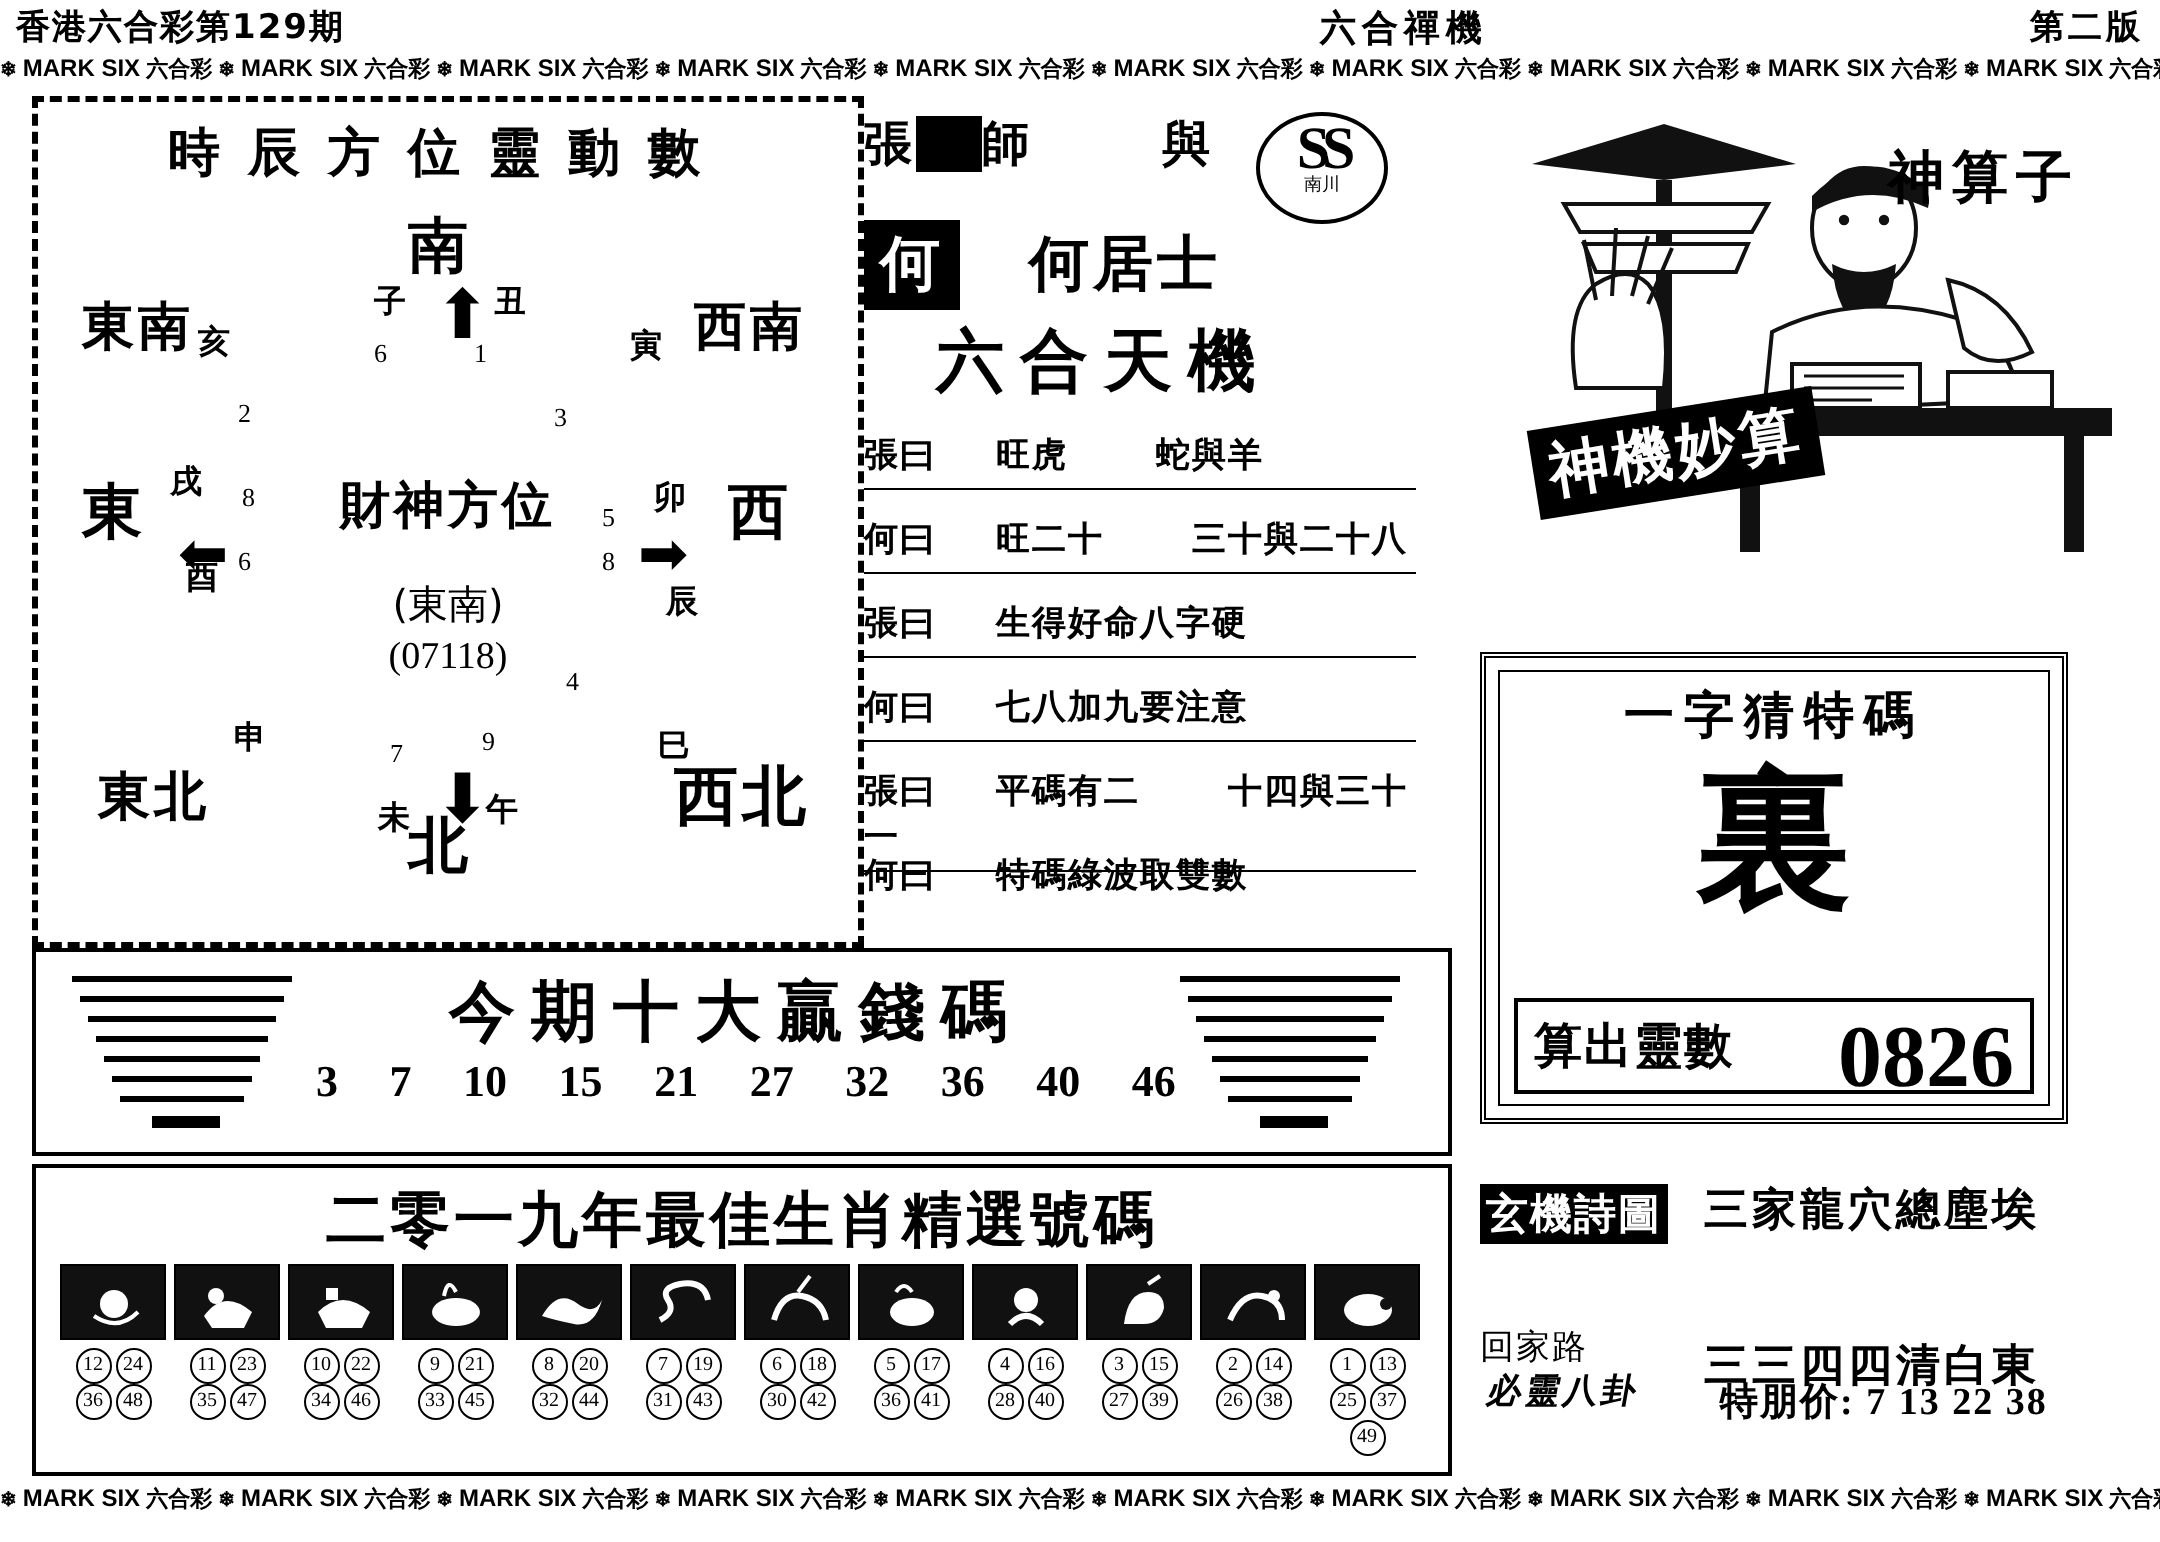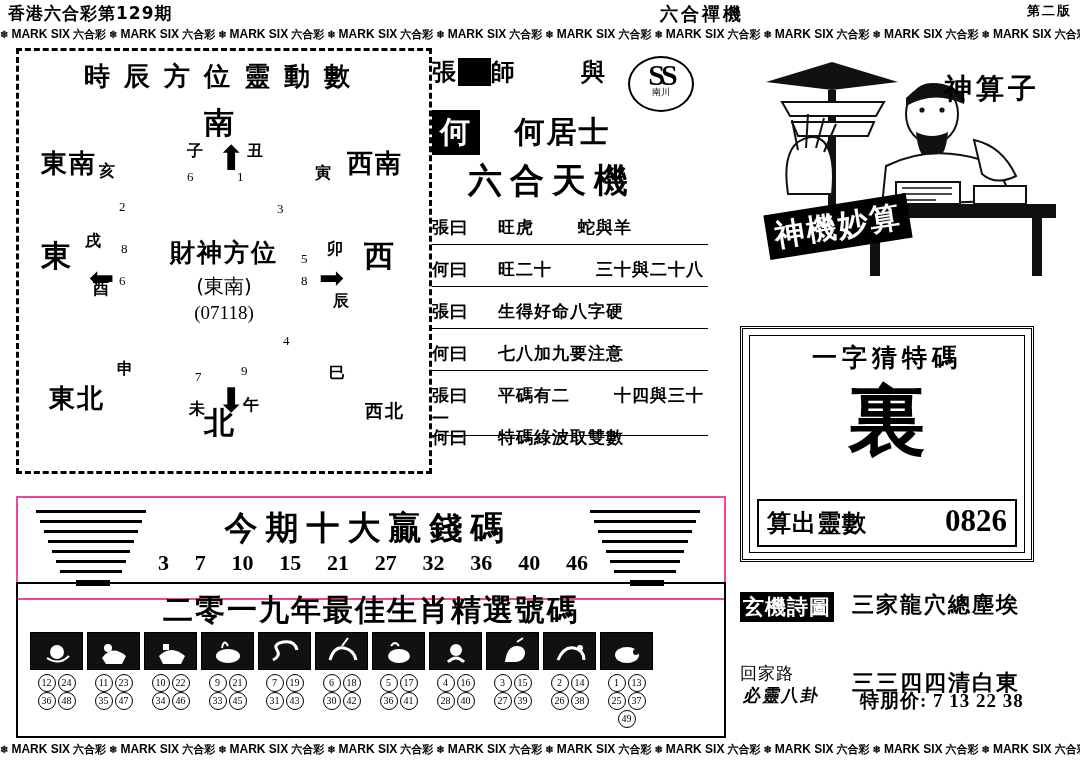--- a/index.html
+++ b/index.html
@@ -10,45 +10,45 @@
     color:#000;
     position:relative;
     overflow:hidden;
   }
   .page{position:absolute;left:0;top:0;width:1080px;height:771px;}
 
   
   .hdr{position:absolute;left:0;top:2px;width:1080px;height:24px;}
   .hdr-left{position:absolute;left:8px;top:0;font-size:17px;font-weight:bold;letter-spacing:1px;font-family:"DejaVu Sans",sans-serif;}
   .hdr-mid{position:absolute;left:660px;top:0;font-size:18px;font-weight:bold;letter-spacing:3px;}
-  .hdr-right{position:absolute;right:8px;top:0;font-size:13px;font-weight:bold;letter-spacing:2px;}
+  .hdr-right{position:absolute;right:8px;top:0;font-size:17px;font-weight:bold;letter-spacing:2px;}
 
   
   .strip{position:absolute;left:0;width:1080px;height:18px;overflow:hidden;white-space:nowrap;font-size:10px;font-weight:bold;font-family:"Liberation Sans",sans-serif;}
   .strip.top{top:27px;}
   .strip.bottom{top:742px;}
   .strip span.u{display:inline-block;margin-right:3px;}
   .strip .fl{font-size:12px;}
   .strip .cn{font-size:11px;font-weight:bold;letter-spacing:0px;}
 
   
   .compass{position:absolute;left:16px;top:48px;width:410px;height:420px;border:3px dashed #000;}
   .compass .title{position:absolute;left:30px;top:8px;width:350px;text-align:center;font-size:26px;font-weight:bold;letter-spacing:14px;}
   .cw{position:absolute;font-weight:bold;}
   .dirN{left:185px;top:52px;font-size:30px;}
   .dirS{left:185px;top:352px;font-size:30px;}
   .dirE{left:22px;top:185px;font-size:30px;}
   .dirW{left:345px;top:185px;font-size:30px;}
   .dirSE{left:22px;top:95px;font-size:26px;letter-spacing:2px;}
   .dirSW{left:328px;top:95px;font-size:26px;letter-spacing:2px;}
   .dirNE{left:30px;top:330px;font-size:26px;letter-spacing:2px;}
-  .dirNW{left:318px;top:348px;font-size:18px;letter-spacing:2px;margin-left:28px;}
+  .dirNW{left:318px;top:326px;font-size:32px;letter-spacing:2px;}
   .centerlab{position:absolute;left:120px;top:185px;width:170px;text-align:center;}
   .centerlab .l1{font-size:25px;font-weight:bold;letter-spacing:2px;}
-  .centerlab .l2{font-size:20px;margin-top:4px;}
+  .centerlab .l2{font-size:20px;margin-top:20px;}
   .centerlab .l3{font-size:19px;margin-top:2px;font-family:"Liberation Serif",serif;}
   .zhi{position:absolute;font-size:16px;font-weight:bold;}
   .num{position:absolute;font-size:13px;font-family:"Liberation Serif",serif;}
   .arrowUp{position:absolute;left:198px;top:90px;font-size:34px;line-height:1;}
   .arrowDown{position:absolute;left:198px;top:332px;font-size:34px;line-height:1;}
   .arrowLeft{position:absolute;left:70px;top:212px;font-size:30px;line-height:1;}
   .arrowRight{position:absolute;left:300px;top:212px;font-size:30px;line-height:1;}
 
   
   .mid{position:absolute;left:432px;top:48px;width:300px;height:420px;}
@@ -69,24 +69,24 @@
   .sage-title{position:absolute;right:26px;top:26px;font-size:28px;font-weight:bold;letter-spacing:4px;}
   .sage-stamp{position:absolute;left:30px;top:160px;font-size:30px;font-weight:bold;letter-spacing:2px;transform:rotate(-9deg);background:#000;color:#fff;padding:2px 8px;}
 
   
   .oneword{position:absolute;left:740px;top:326px;width:288px;height:230px;border:3px double #000;}
   .ow-inner{position:absolute;left:6px;top:6px;right:6px;bottom:6px;border:1px solid #000;}
   .ow-title{position:absolute;left:20px;top:12px;width:248px;text-align:center;font-size:25px;font-weight:bold;letter-spacing:5px;}
   .ow-big{position:absolute;left:0;top:52px;width:288px;text-align:center;font-size:78px;font-weight:bold;line-height:1;}
   .ow-bar{position:absolute;left:14px;bottom:12px;width:256px;height:44px;border:2px solid #000;}
   .ow-bar .lab{position:absolute;left:8px;top:6px;font-size:24px;font-weight:bold;letter-spacing:1px;}
-  .ow-bar .nums{position:absolute;right:8px;top:2px;font-size:31px;font-weight:bold;font-family:"Liberation Serif",serif;}
-
-  
-  .tenband{position:absolute;left:16px;top:496px;width:706px;height:100px;border:2px solid #ec4899;}
+  .ow-bar .nums{position:absolute;right:8px;top:2px;font-size:44px;font-weight:bold;font-family:"Liberation Serif",serif;}
+
+  
+  .tenband{position:absolute;left:16px;top:474px;width:706px;height:100px;border:2px solid #000000;}
   .tb-title{position:absolute;left:130px;top:8px;width:440px;text-align:center;font-size:33px;font-weight:bold;letter-spacing:8px;}
   .tb-nums{position:absolute;left:140px;top:52px;width:430px;display:flex;justify-content:space-between;font-size:22px;font-weight:bold;font-family:"Liberation Serif",serif;}
   .stairs{position:absolute;top:6px;width:128px;height:86px;}
   .stairs.l{left:12px;} .stairs.r{left:566px;}
   .stairs i{position:absolute;display:block;background:#000;height:3px;}
 
   
   .zod{position:absolute;left:16px;top:582px;width:706px;height:152px;border:2px solid #000;}
   .zod-title{position:absolute;left:0;top:6px;width:706px;text-align:center;font-size:30px;font-weight:bold;letter-spacing:2px;}
   .zod-grid{position:absolute;left:10px;top:48px;width:686px;display:flex;}
@@ -340,20 +340,31 @@
             </svg>
           </div>
           <div class="znums">
             <div><span class="zcirc">9</span><span class="zcirc">21</span></div>
             <div><span class="zcirc">33</span><span class="zcirc">45</span></div>
           </div>
         </div>
         <div class="zcell">
           <div class="zpic">
             <svg width="36" height="30" viewBox="0 0 36 30">
+              <path d="M4 22 q8 -14 18 -6 q8 6 12 -2 q-4 14 -14 12 q-10 -2 -16 -4z" fill="#fff"></path>
+            </svg>
+          </div>
+          <div class="znums">
+            <div><span class="zcirc">8</span><span class="zcirc">20</span></div>
+            <div><span class="zcirc">32</span><span class="zcirc">44</span></div>
+          </div>
+        </div>
+        <div class="zcell">
+          <div class="zpic">
+            <svg width="36" height="30" viewBox="0 0 36 30">
               <path d="M6 24 q8 -4 4 -10 q-4 -6 6 -8 q12 -2 14 8" stroke="#fff" stroke-width="3" fill="none"></path>
             </svg>
           </div>
           <div class="znums">
             <div><span class="zcirc">7</span><span class="zcirc">19</span></div>
             <div><span class="zcirc">31</span><span class="zcirc">43</span></div>
           </div>
         </div>
         <div class="zcell">
           <div class="zpic">

